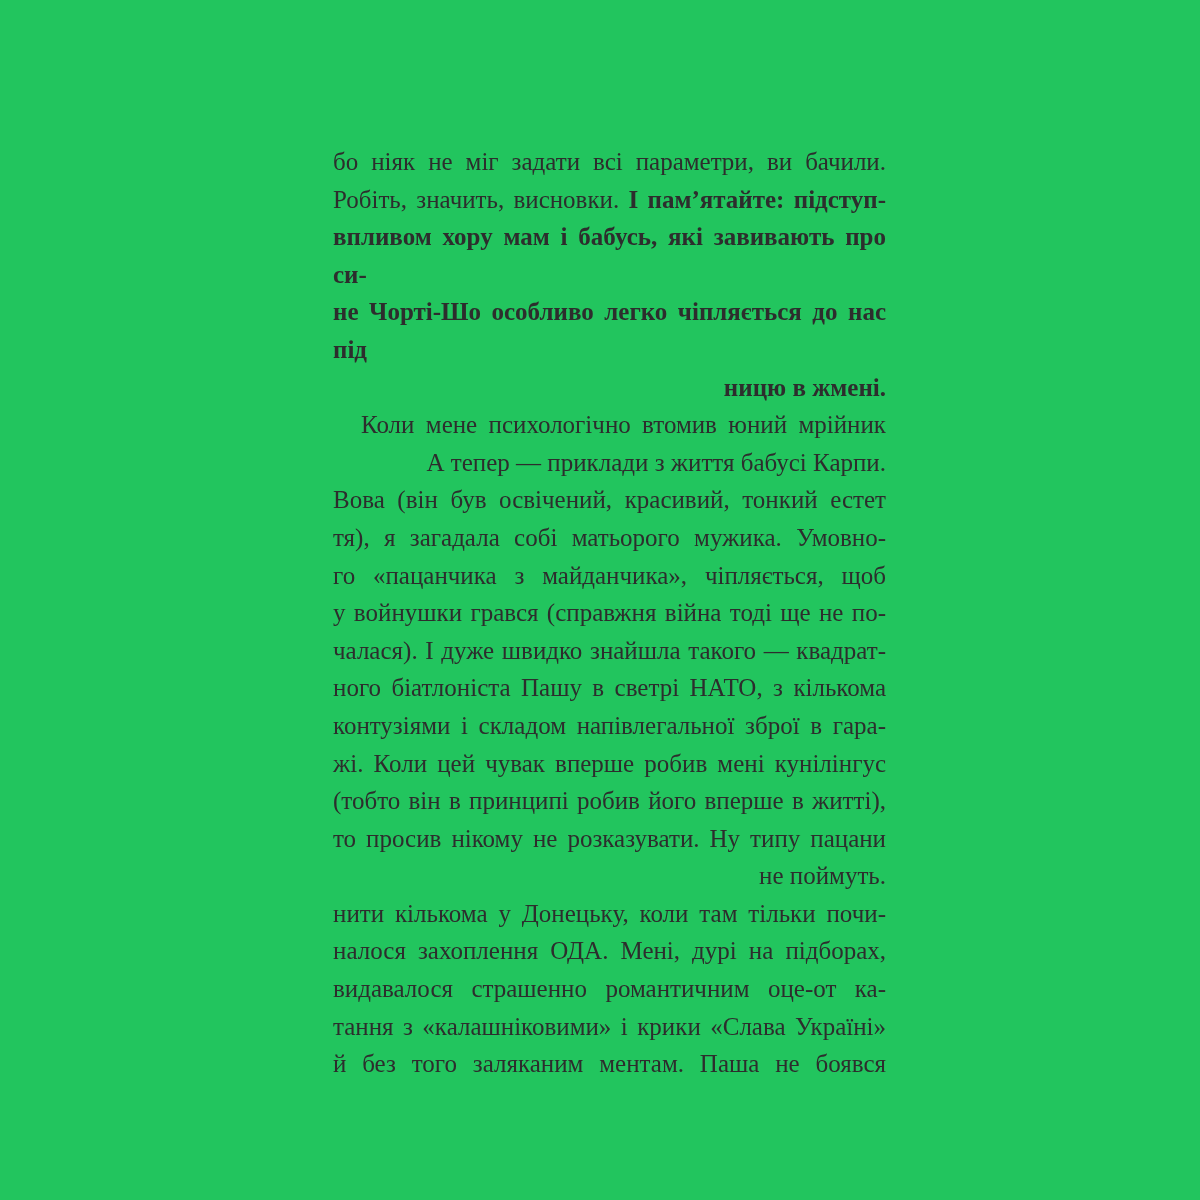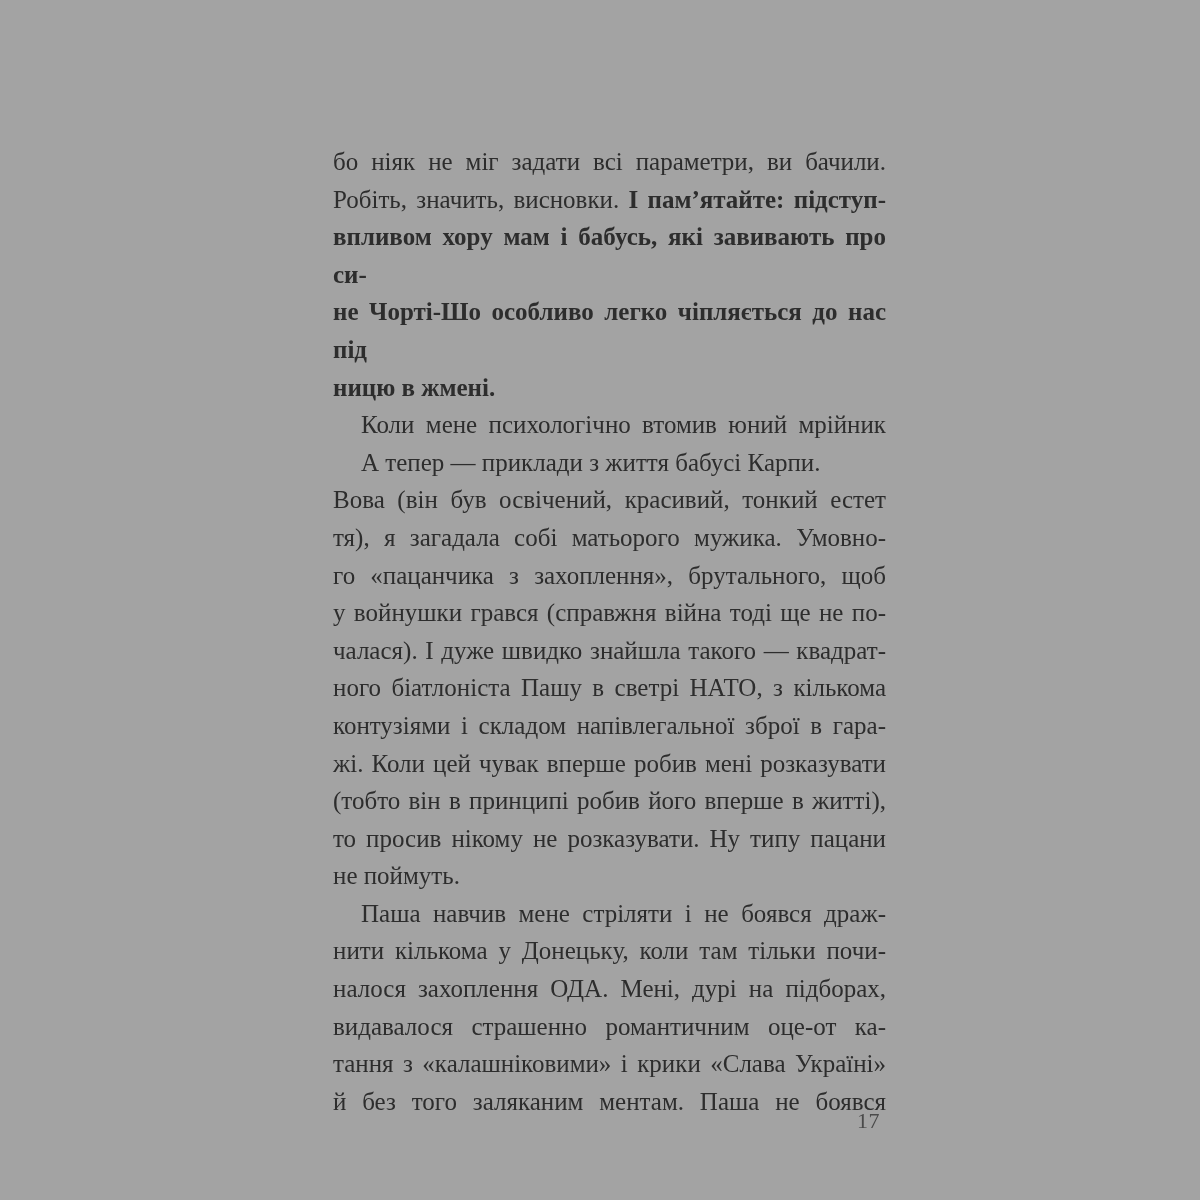--- a/index.html
+++ b/index.html
@@ -4,36 +4,36 @@
 <style>
   html, body {
     margin: 0;
     padding: 0;
     background: #ffffff;
   }
   .page {
     position: relative;
     width: 1200px;
     height: 1200px;
-    background: #a3a3a3;
+    background: #22c55e;
     font-family: "Liberation Serif", "DejaVu Serif", serif;
     color: #2d2d2d;
     overflow: hidden;
   }
   .text-block {
     position: absolute;
     left: 333px;
     top: 143px;
     width: 553px;
     font-size: 25px;
     line-height: 37.6px;
     color: #2d2d2d;
   }
   .line {
-    text-align: left;
+    text-align: right;
   }
   .line.just {
     text-align: justify;
     text-align-last: justify;
   }
   .line.indent {
     text-indent: 28px;
   }
   .seg.bold {
     font-weight: 700;
@@ -59,30 +59,28 @@
   <div class="text-block">
       <div class="line just"><span class="seg">бо ніяк не міг задати всі параметри, ви бачили.</span></div>
       <div class="line just"><span class="seg">Робіть, значить, висновки. </span><span class="seg bold">І пам’ятайте: підступ-</span></div>
       <div class="line just"><span class="seg bold">впливом хору мам і бабусь, які завивають про си-</span></div>
       <div class="line just"><span class="seg bold">не Чорті-Шо особливо легко чіпляється до нас під</span></div>
       <div class="line"><span class="seg bold">ницю в жмені.</span></div>
       <div class="line indent just"><span class="seg">Коли мене психологічно втомив юний мрійник</span></div>
       <div class="line indent"><span class="seg">А тепер — приклади з життя бабусі Карпи.</span></div>
       <div class="line just"><span class="seg">Вова (він був освічений, красивий, тонкий естет</span></div>
       <div class="line just"><span class="seg">тя), я загадала собі матьорого мужика. Умовно-</span></div>
-      <div class="line just"><span class="seg">го «пацанчика з захоплення», брутального, щоб</span></div>
+      <div class="line just"><span class="seg">го «пацанчика з майданчика», чіпляється, щоб</span></div>
       <div class="line just"><span class="seg">у войнушки грався (справжня війна тоді ще не по-</span></div>
       <div class="line just"><span class="seg">чалася). І дуже швидко знайшла такого — квадрат-</span></div>
       <div class="line just"><span class="seg">ного біатлоніста Пашу в светрі НАТО, з кількома</span></div>
       <div class="line just"><span class="seg">контузіями і складом напівлегальної зброї в гара-</span></div>
-      <div class="line just"><span class="seg">жі. Коли цей чувак вперше робив мені розказувати</span></div>
+      <div class="line just"><span class="seg">жі. Коли цей чувак вперше робив мені кунілінгус</span></div>
       <div class="line just"><span class="seg">(тобто він в принципі робив його вперше в житті),</span></div>
       <div class="line just"><span class="seg">то просив нікому не розказувати. Ну типу пацани</span></div>
       <div class="line"><span class="seg">не поймуть.</span></div>
-      <div class="line indent just"><span class="seg">Паша навчив мене стріляти і не боявся драж-</span></div>
       <div class="line just"><span class="seg">нити кількома у Донецьку, коли там тільки почи-</span></div>
       <div class="line just"><span class="seg">налося захоплення ОДА. Мені, дурі на підборах,</span></div>
       <div class="line just"><span class="seg">видавалося страшенно романтичним оце-от ка-</span></div>
       <div class="line just"><span class="seg">тання з «калашніковими» і крики «Слава Україні»</span></div>
       <div class="line just"><span class="seg">й без того заляканим ментам. Паша не боявся</span></div>
     </div>
-  <div class="page-number">17</div>
 </div>
 
 </body></html>

